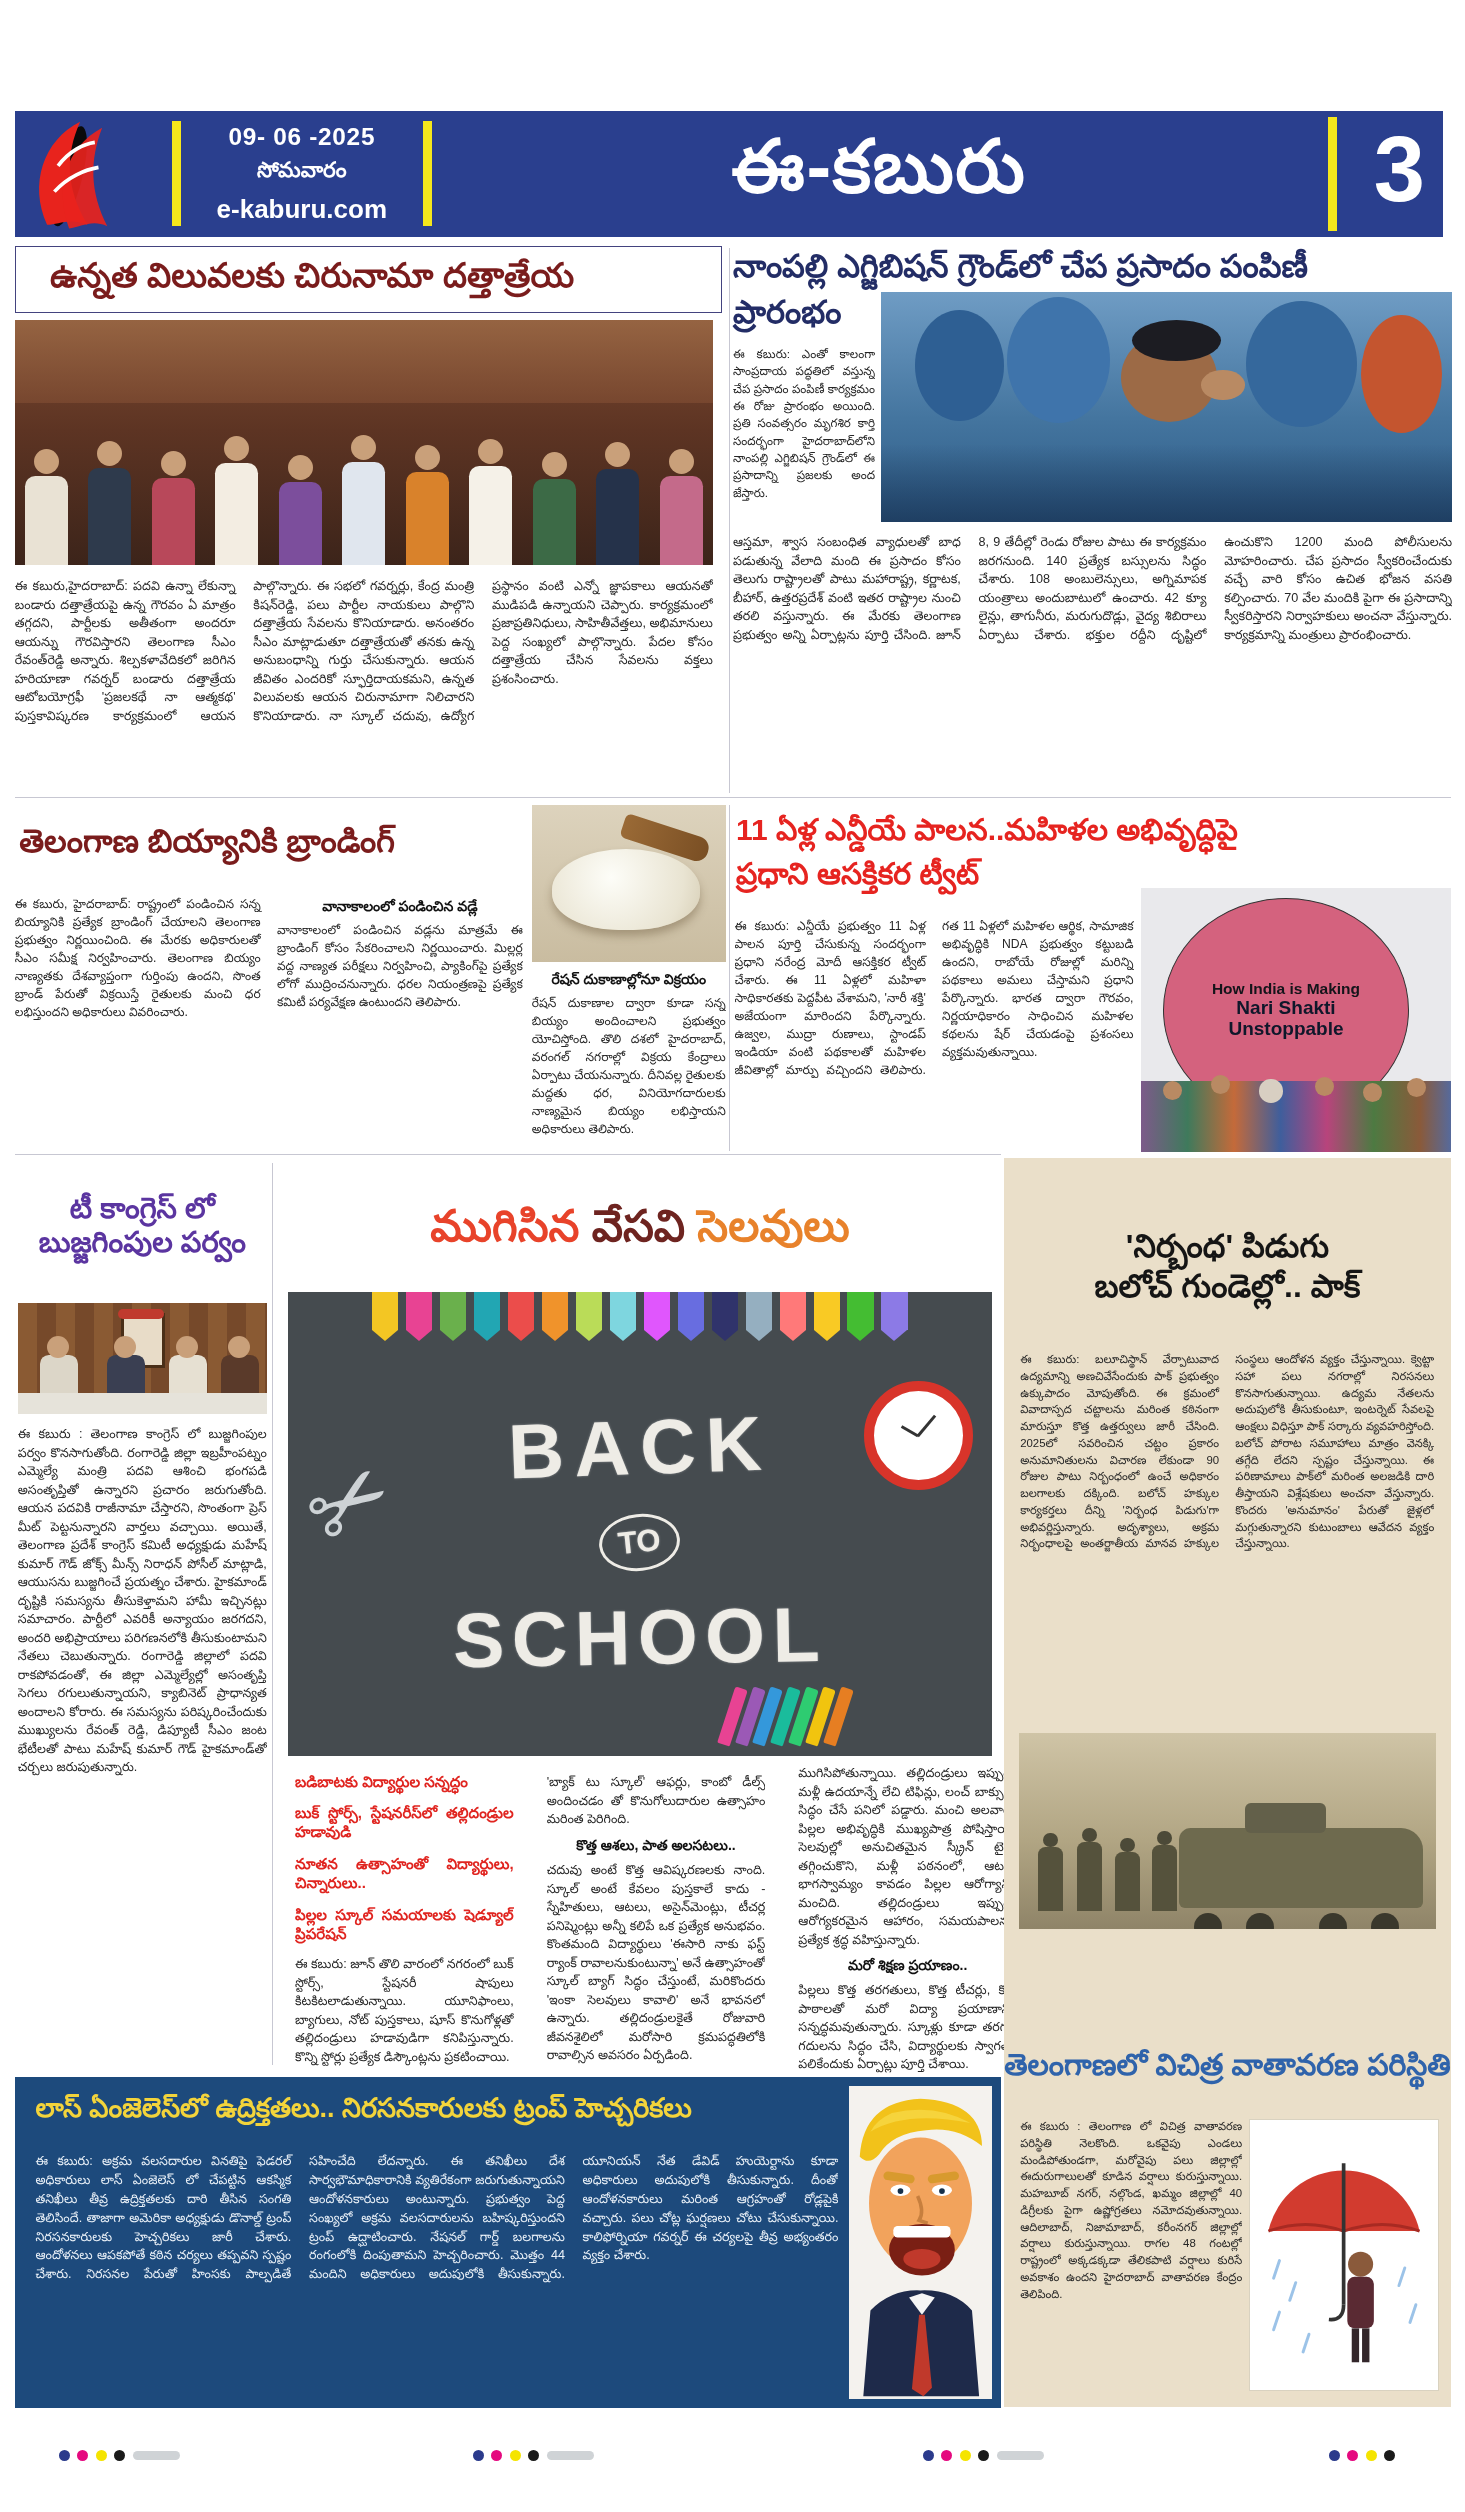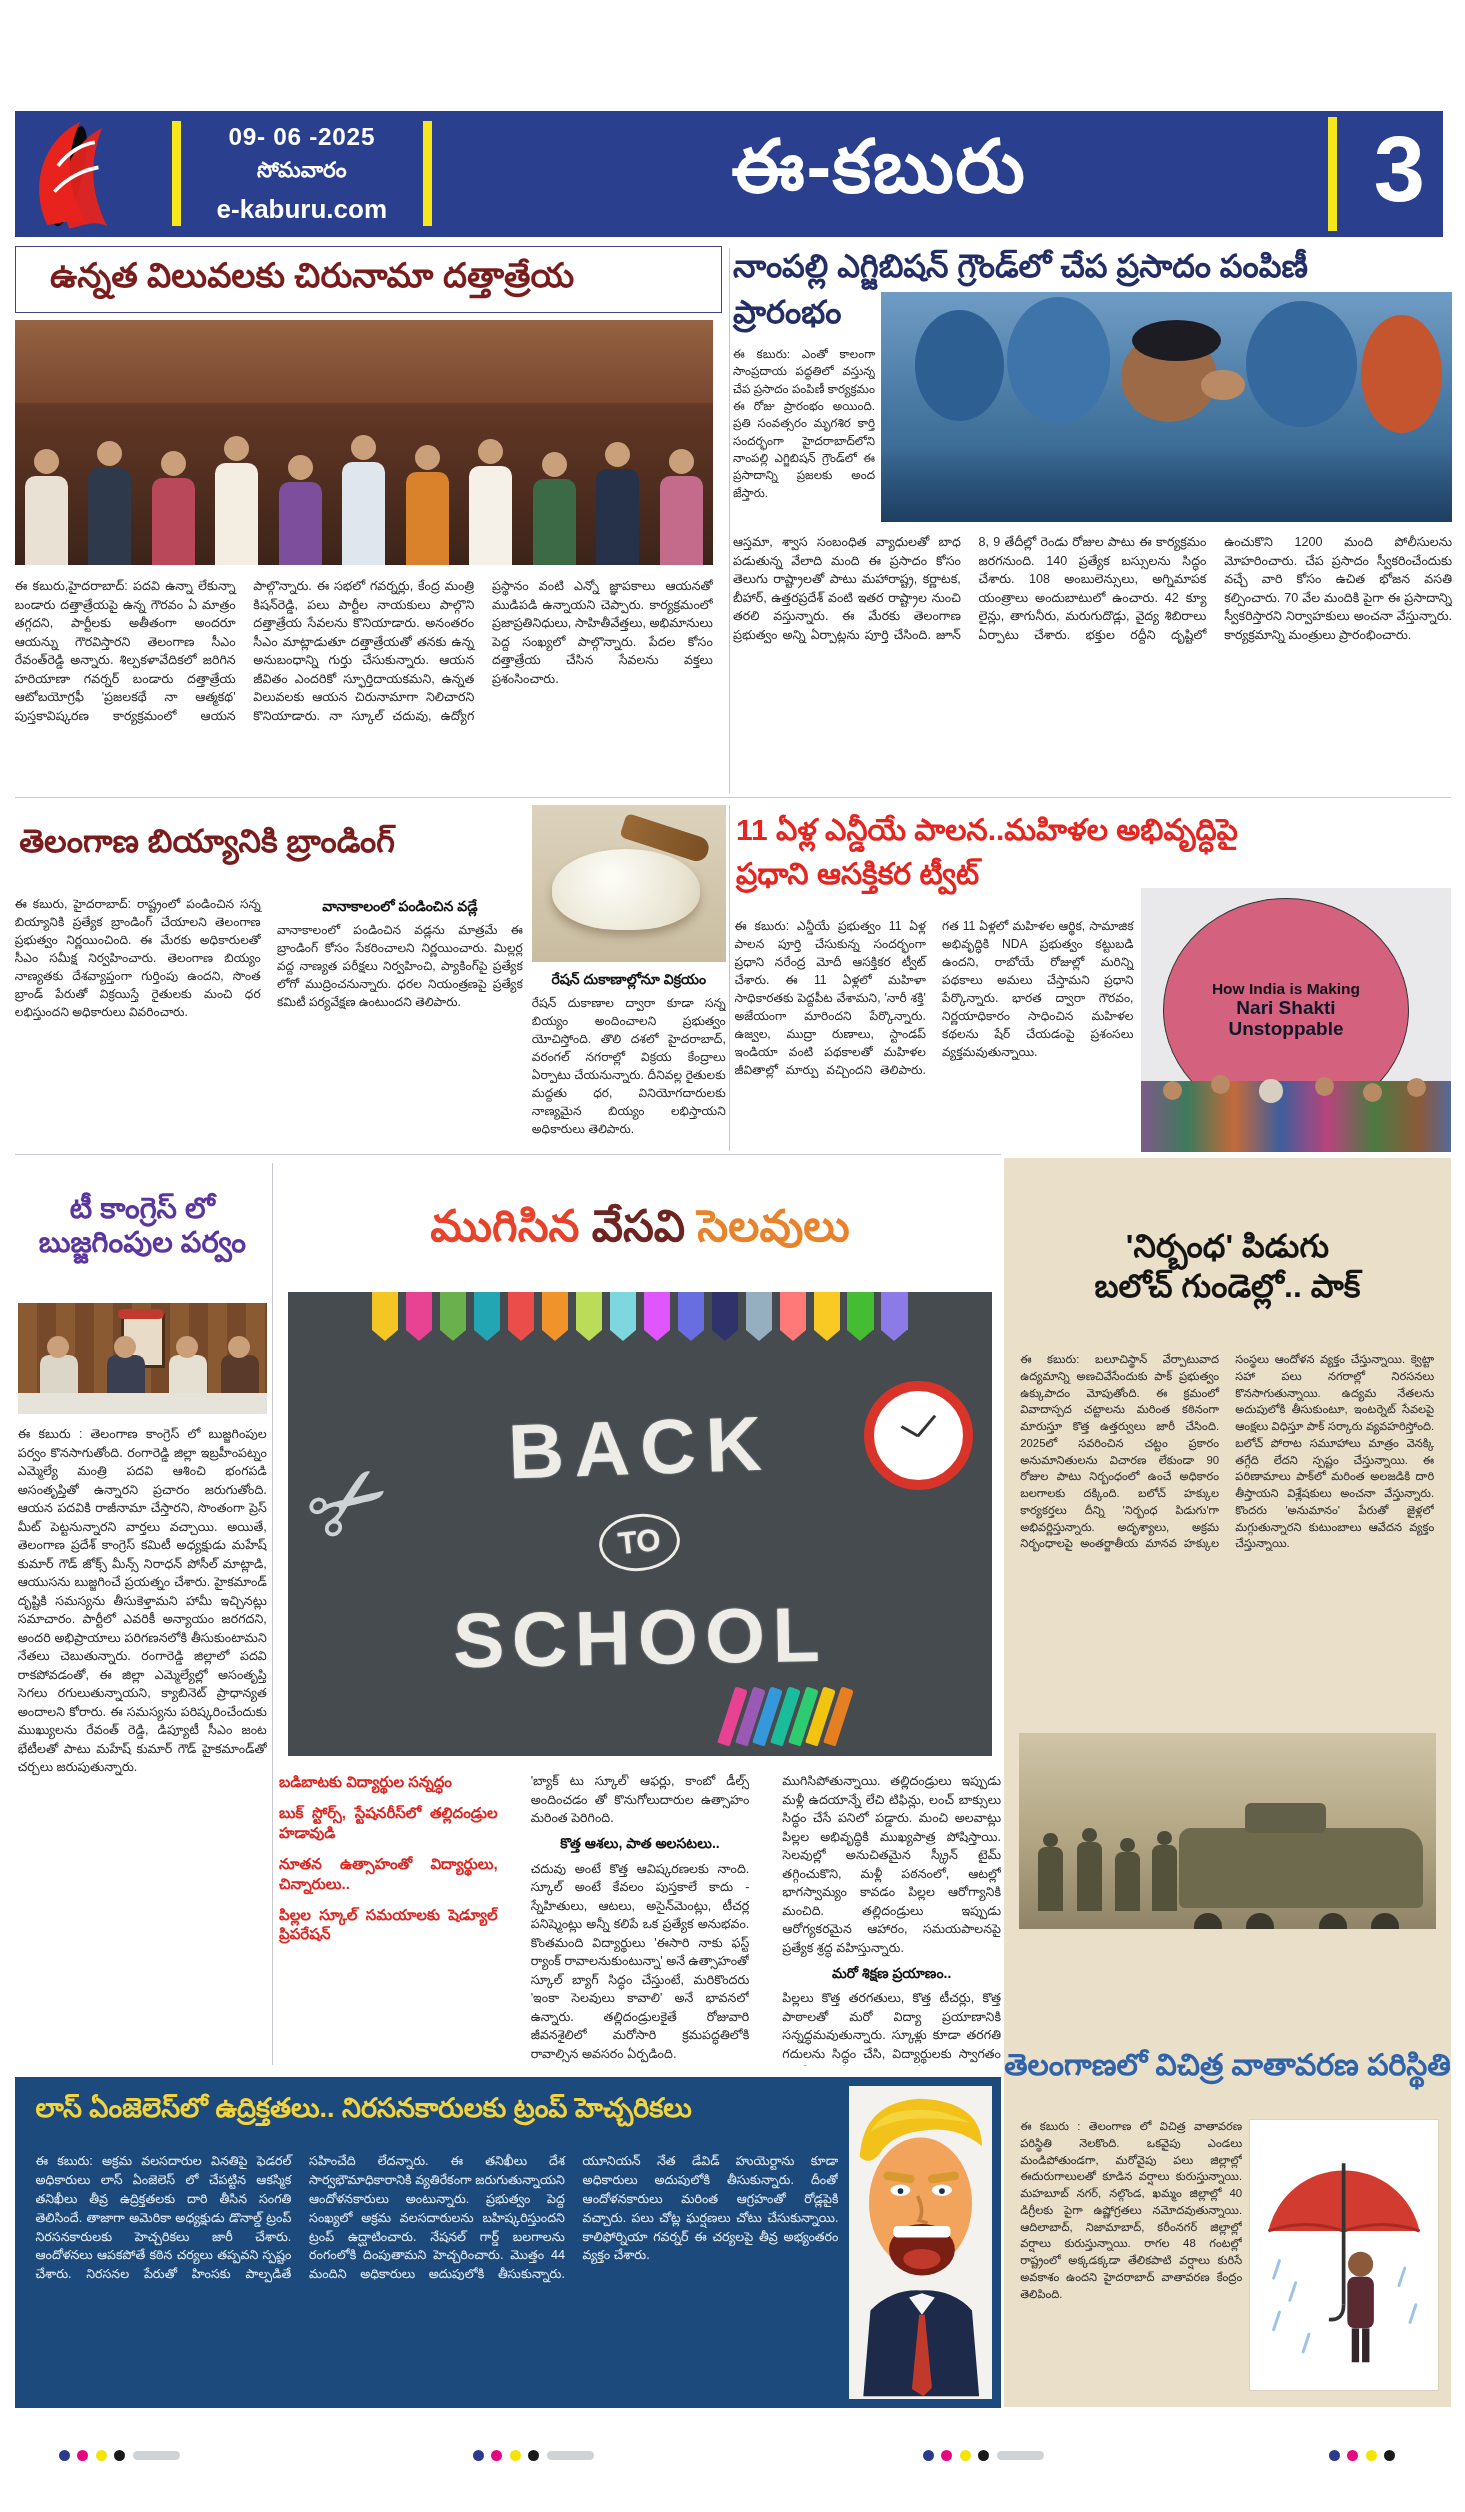--- a/index.html
+++ b/index.html
@@ -93,21 +93,21 @@
   .chalk-back{top:111px;font-size:77px;letter-spacing:10.3px;transform:rotate(-2deg);}
   .chalk-to{top:222px;font-size:31px;}
   .chalk-to span{display:inline-block;border:3px solid #eeece6;border-radius:50%;padding:7.4px 16.2px;transform:rotate(-6deg);}
   .chalk-school{top:301px;font-size:77px;letter-spacing:7.4px;transform:rotate(-1deg);}
   .scissors-icon{position:absolute;left:20.7px;top:155px;font-size:96px;color:#cdd2d5;transform:rotate(-35deg);}
   .clock{position:absolute;right:19px;top:89px;width:89px;height:89px;border-radius:50%;background:#fff;border:10.3px solid #d8342a;}
   .clock::before{content:"";position:absolute;left:50%;top:50%;width:3px;height:26.6px;background:#333;transform:translate(-50%,-100%) rotate(40deg);transform-origin:bottom;}
   .clock::after{content:"";position:absolute;left:50%;top:50%;width:3px;height:19px;background:#333;transform:translate(-50%,-100%) rotate(-60deg);transform-origin:bottom;}
   .pencil-fan{position:absolute;right:89px;bottom:10.3px;width:177px;height:66px;display:flex;gap:4.4px;align-items:flex-end;}
   .fanp{width:13.3px;height:59px;border-radius:3px 3px 1.5px 1.5px;transform:rotate(18deg);}
-  .a6-cols{position:absolute;left:0;top:614px;width:100%;height:294px;display:flex;gap:33px;}
+  .a6-cols{position:absolute;left:16px;top:614px;width:100%;height:294px;display:flex;gap:33px;align-items:center;}
   .a6col{width:223px;overflow:hidden;}
   .red-sub{color:#e02520;font-weight:bold;font-size:15px;line-height:1.3;margin:0 0 11.8px 0;}
   
   .panel{position:absolute;left:1004px;top:1158px;width:447px;height:1249px;background:var(--panel-beige,#eadfc9);}
   .h-a7{position:absolute;left:0;top:68px;width:100%;text-align:center;color:#151515;font-size:32px;font-weight:bold;line-height:1.25;}
   .a7-body{position:absolute;left:16.2px;top:193px;width:414px;height:369px;font-size:11.4px;}
   .mil{position:absolute;left:14.8px;top:575px;width:417px;height:196px;
        background:linear-gradient(180deg,#cfc4a6 0%,#b1a583 55%,#8f8468 100%);overflow:hidden;}
   .tank{position:absolute;right:13.3px;bottom:20.7px;width:244px;height:80px;border-radius:11.8px 22px 5.9px 5.9px;background:#6e6a4e;}
   .tank::before{content:"";position:absolute;left:66px;top:-25px;width:81px;height:29.5px;border-radius:5.9px;background:#63604a;}
@@ -337,20 +337,21 @@
         <div class="fanp" style="background:#f1c40f;"></div>
         <div class="fanp" style="background:#e67e22;"></div>
       </div>
     </div>
     <div class="a6-cols">
       <div class="a6col body-txt">
         <p class="red-sub">బడిబాటకు విద్యార్థుల సన్నద్ధం</p>
         <p class="red-sub">బుక్ స్టోర్స్, స్టేషనరీస్‌లో తల్లిదండ్రుల హడావుడి</p>
         <p class="red-sub">నూతన ఉత్సాహంతో విద్యార్థులు, చిన్నారులు..</p>
         <p class="red-sub">పిల్లల స్కూల్ సమయాలకు షెడ్యూల్ ప్రిపరేషన్</p>
+        <span>ఈ కబురు: జూన్ తొలి వారంలో నగరంలో బుక్ స్టోర్స్, స్టేషనరీ షాపులు కిటకిటలాడుతున్నాయి. యూనిఫాంలు, బ్యాగులు, నోట్ పుస్తకాలు, షూస్ కొనుగోళ్లతో తల్లిదండ్రులు హడావుడిగా కనిపిస్తున్నారు. కొన్ని స్టోర్లు ప్రత్యేక డిస్కౌంట్లను ప్రకటించాయి.</span>
       </div>
       <div class="a6col body-txt">
         <span>'బ్యాక్ టు స్కూల్' ఆఫర్లు, కాంబో డీల్స్ అందించడం తో కొనుగోలుదారుల ఉత్సాహం మరింత పెరిగింది.</span>
         <div class="subhead-c">కొత్త ఆశలు, పాత అలసటలు..</div>
         <span>చదువు అంటే కొత్త ఆవిష్కరణలకు నాంది. స్కూల్ అంటే కేవలం పుస్తకాలే కాదు - స్నేహితులు, ఆటలు, అసైన్‌మెంట్లు, టీచర్ల పనిష్మెంట్లు అన్నీ కలిపే ఒక ప్రత్యేక అనుభవం. కొంతమంది విద్యార్థులు 'ఈసారి నాకు ఫస్ట్ ర్యాంక్ రావాలనుకుంటున్నా' అనే ఉత్సాహంతో స్కూల్ బ్యాగ్ సిద్ధం చేస్తుంటే, మరికొందరు 'ఇంకా సెలవులు కావాలి' అనే భావనలో ఉన్నారు. తల్లిదండ్రులకైతే రోజువారి జీవనశైలిలో మరోసారి క్రమపద్ధతిలోకి రావాల్సిన అవసరం ఏర్పడింది.</span>
         
         
       </div>
       <div class="a6col body-txt">
         <span>ముగిసిపోతున్నాయి. తల్లిదండ్రులు ఇప్పుడు మళ్లీ ఉదయాన్నే లేచి టిఫిన్లు, లంచ్ బాక్సులు సిద్ధం చేసే పనిలో పడ్డారు. మంచి అలవాట్లు పిల్లల అభివృద్ధికి ముఖ్యపాత్ర పోషిస్తాయి. సెలవుల్లో అనుచితమైన స్క్రీన్ టైమ్ తగ్గించుకొని, మళ్లీ పఠనంలో, ఆటల్లో భాగస్వామ్యం కావడం పిల్లల ఆరోగ్యానికి మంచిది. తల్లిదండ్రులు ఇప్పుడు ఆరోగ్యకరమైన ఆహారం, సమయపాలనపై ప్రత్యేక శ్రద్ధ వహిస్తున్నారు.</span>

